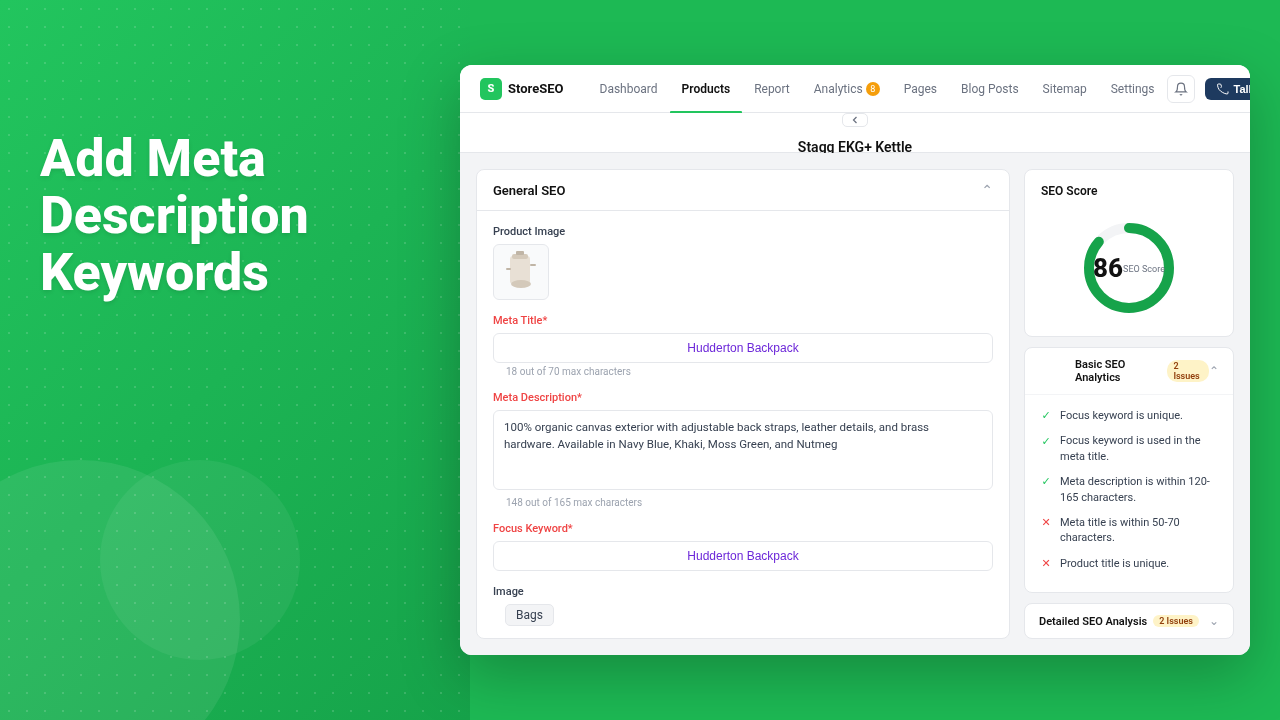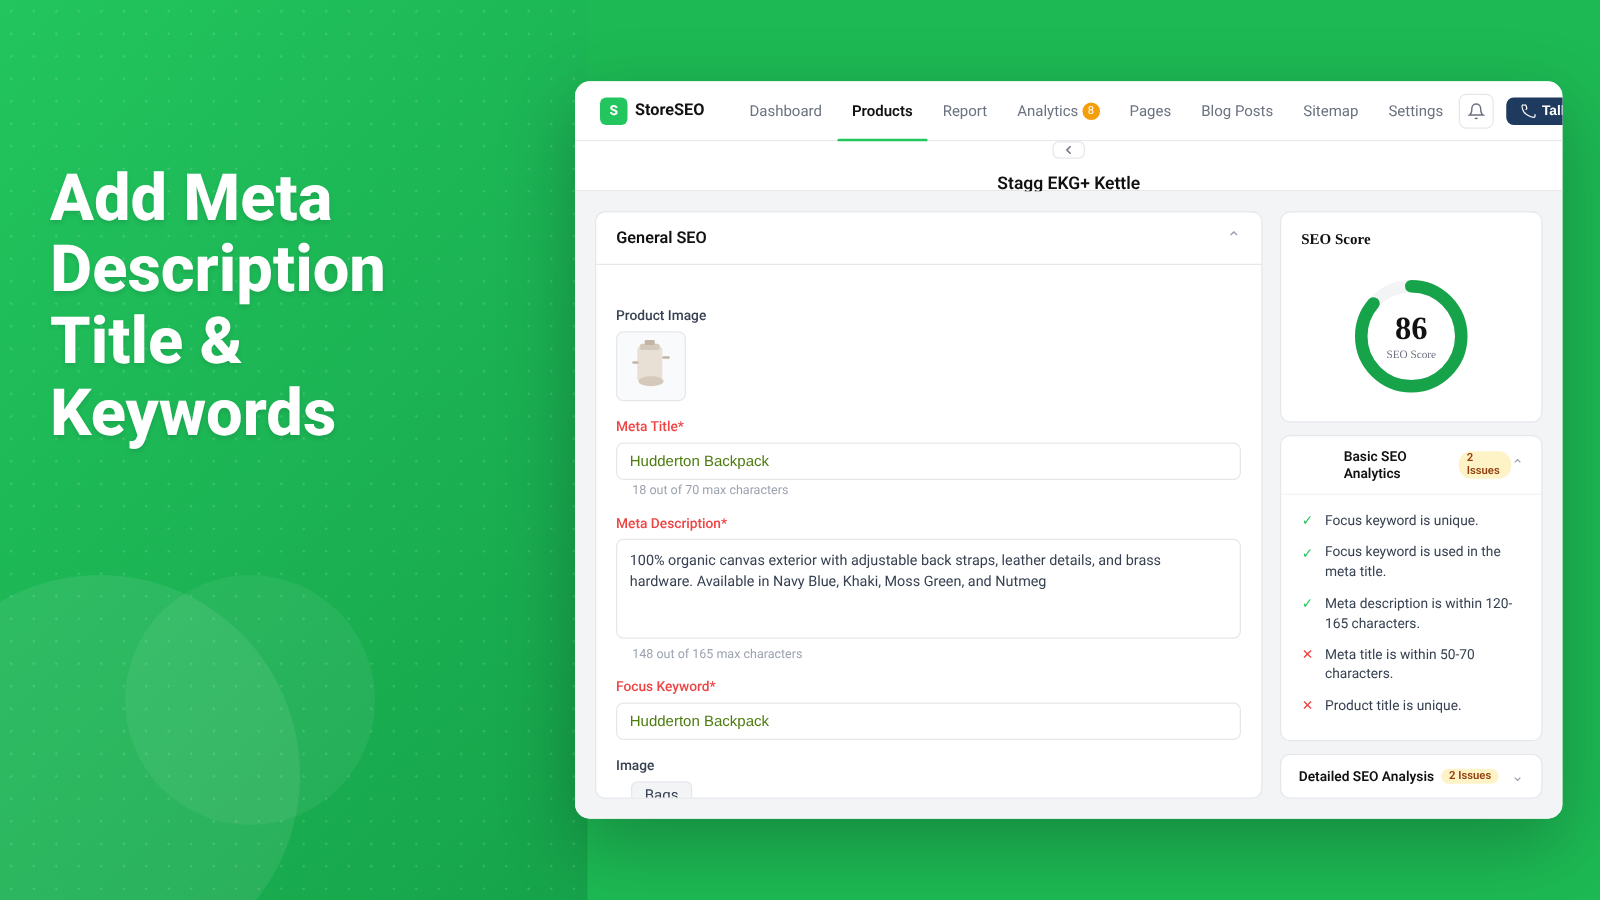--- a/index.html
+++ b/index.html
@@ -220,21 +220,20 @@
 
     
     .left-panel {
       flex: 1;
       background: white;
       border-radius: 8px;
       border: 1px solid #e5e7eb;
       overflow: hidden;
       display: flex;
       flex-direction: column;
-      gap: 20px;
     }
     .panel-header {
       display: flex;
       align-items: center;
       justify-content: space-between;
       padding: 12px 16px;
       border-bottom: 1px solid #e5e7eb;
     }
     .panel-title {
       font-size: 13px;
@@ -270,23 +269,24 @@
       background: #f9fafb;
       display: flex; align-items: center; justify-content: center;
       overflow: hidden;
     }
     .text-input {
       width: 100%;
       border: 1px solid #e5e7eb;
       border-radius: 6px;
       padding: 7px 10px;
       font-size: 12px;
-      color: #4d7c0f;
+      color: #6d28d9;
       outline: none;
       background: white;
+      text-align: center;
     }
     .char-count {
       font-size: 10px;
       color: #9ca3af;
       margin-top: 3px;
       margin-left: 13px;
     }
     .textarea-input {
       width: 100%;
       border: 1px solid #e5e7eb;
@@ -319,21 +319,20 @@
       display: flex;
       flex-direction: column;
       gap: 10px;
       flex-shrink: 0;
     }
     .score-card {
       background: white;
       border-radius: 8px;
       border: 1px solid #e5e7eb;
       padding: 14px 16px;
-      font-family: Liberation Serif, serif;
     }
     .score-card-title {
       font-size: 12px;
       font-weight: 600;
       color: #111;
       margin-bottom: 12px;
     }
     .score-circle-container {
       display: flex;
       justify-content: center;
@@ -344,21 +343,21 @@
       position: relative;
       width: 100px; height: 100px;
     }
     .score-circle svg {
       transform: rotate(-90deg);
     }
     .score-center-text {
       position: absolute;
       inset: 0;
       display: flex;
-      flex-direction: column;
+      flex-direction: row;
       align-items: center;
       justify-content: center;
     }
     .score-number {
       font-size: 26px;
       font-weight: 800;
       color: #111;
       line-height: 1;
     }
     .score-label {
@@ -474,21 +473,20 @@
 
 <div class="bg-left">
   <div class="dot-pattern"></div>
   <div class="circle1"></div>
   <div class="circle2"></div>
 </div>
 
 <div class="headline">
   <div>Add Meta</div>
   <div>Description</div>
-  <div>Title &amp;</div>
   <div>Keywords</div>
 </div>
 
 <div class="app-window">
 
   <div class="nav-bar">
     <div class="logo-area">
       <div class="logo-icon">S</div>
       <span class="logo-text">StoreSEO</span>
     </div>

